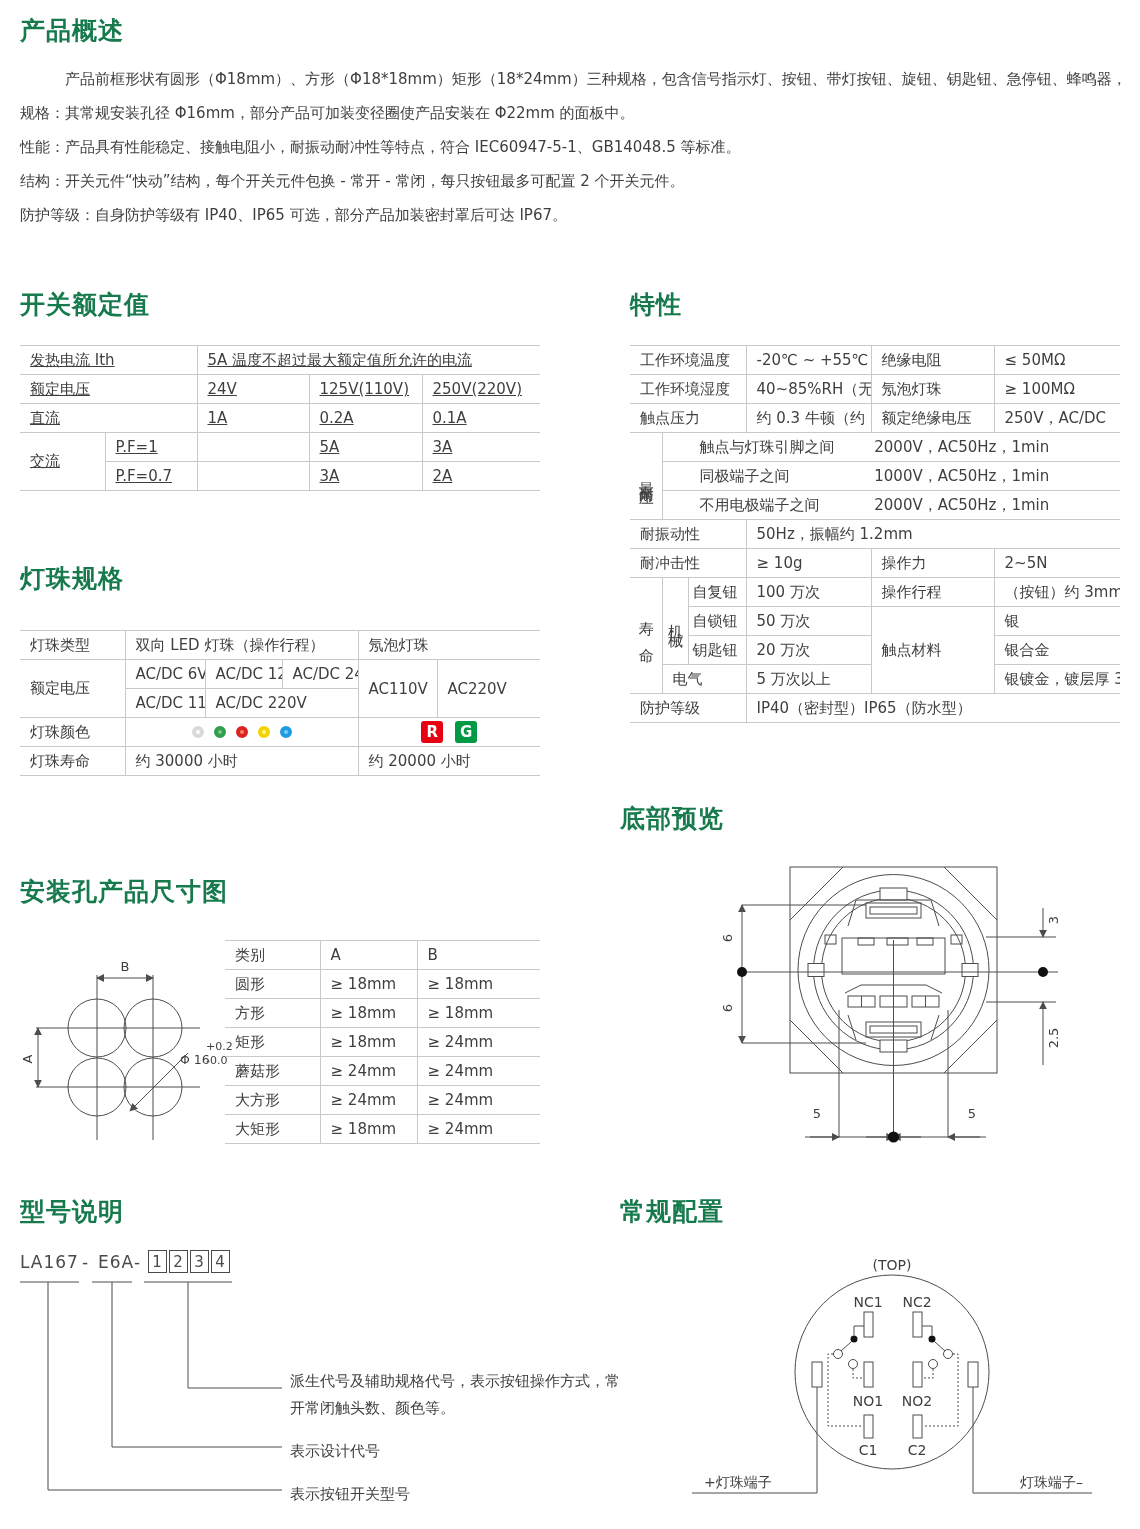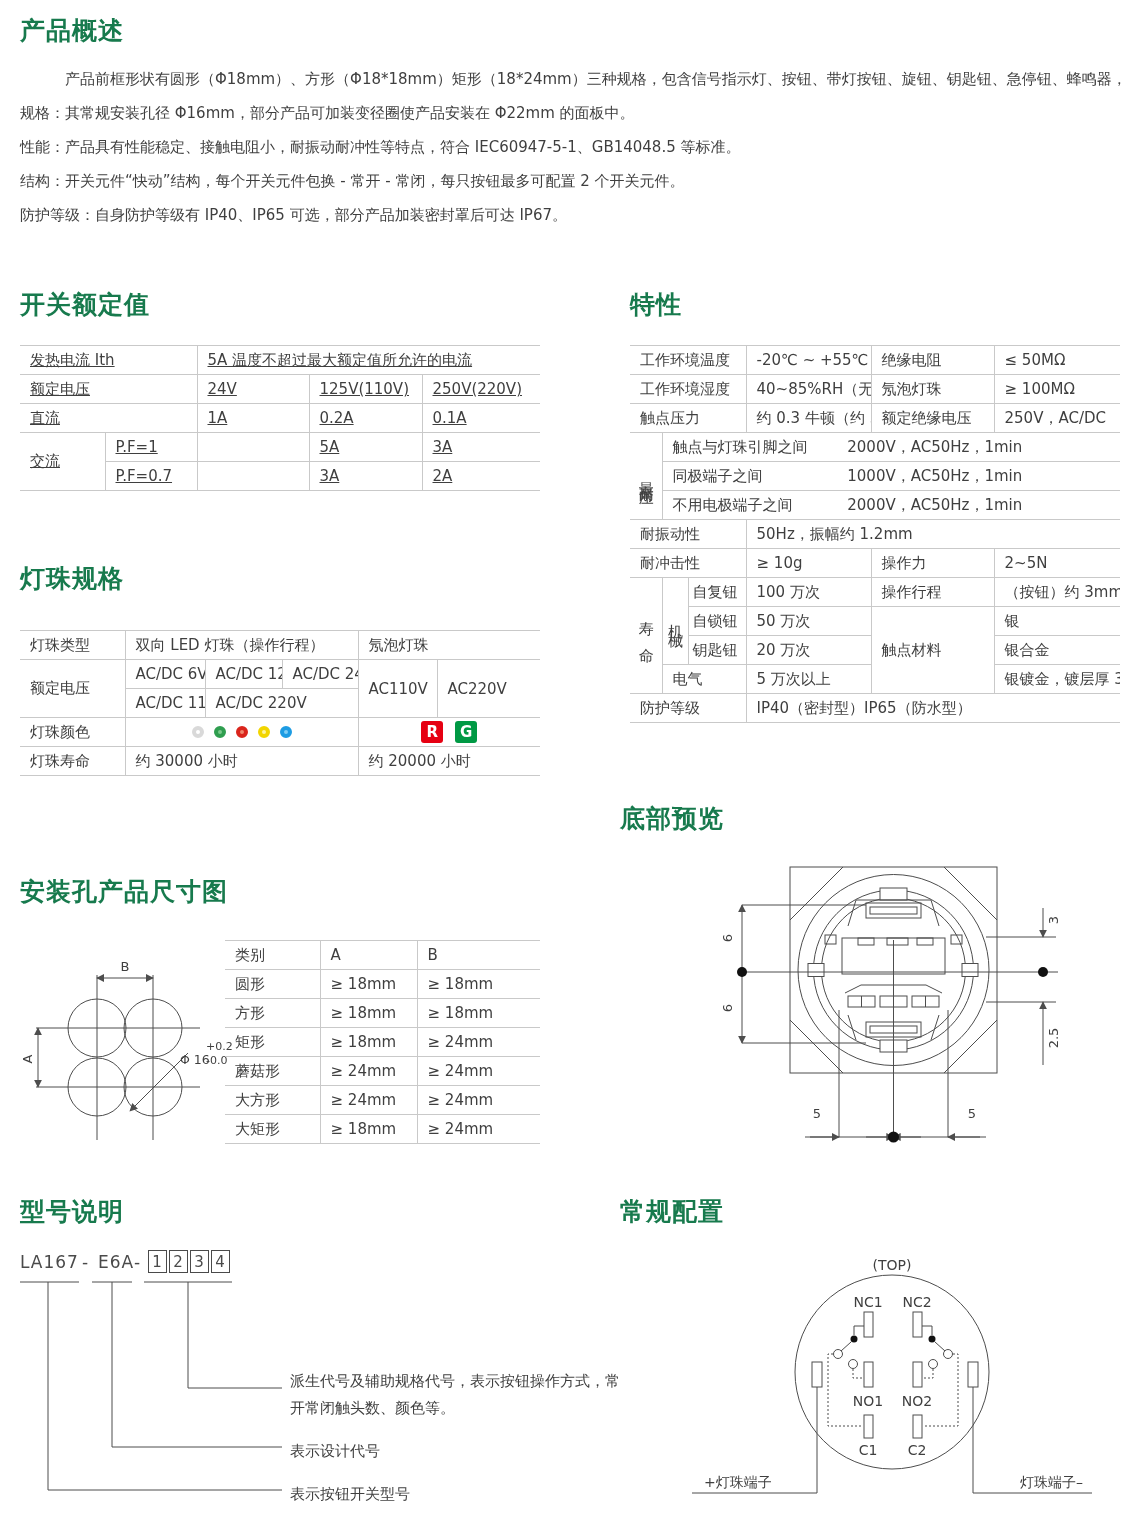--- a/index.html
+++ b/index.html
@@ -23,21 +23,21 @@
 
   
   table{border-collapse:collapse;table-layout:fixed;position:absolute;font-size:15px;color:var(--txt);}
   td{border:1px solid var(--line);height:29px;padding:0 10px;vertical-align:middle;text-align:left;overflow:hidden;white-space:nowrap;}
   tr>td:first-child{border-left:none;}
   tr>td:last-child{border-right:none;}
   .vert{writing-mode:vertical-lr;text-orientation:upright;text-align:center;padding:6px 0;line-height:1;}
   .vert-2{letter-spacing:26px;}
   .vert-m{letter-spacing:9px;}
   .vert-4{letter-spacing:3px;}
-  .wi-item{display:inline-block;width:170px;}
+  .wi-item{display:inline-block;width:170px;margin-left:27px;}
 
   
   .beads{display:flex;justify-content:center;align-items:center;gap:10px;}
   .bead{display:inline-block;width:12px;height:12px;border-radius:50%;border:4px solid #ccc;background:#fff;}
   .badges{display:flex;justify-content:center;align-items:center;gap:12px;}
   .badge{display:inline-flex;width:22px;height:22px;border-radius:3px;color:#fff;font-weight:700;font-size:15px;align-items:center;justify-content:center;}
 
   
   .code-row{position:absolute;left:20px;top:1250px;height:26px;font-size:17px;color:#4a4a4a;letter-spacing:1px;}
   .code-part{position:absolute;top:0;line-height:24px;white-space:nowrap;}

